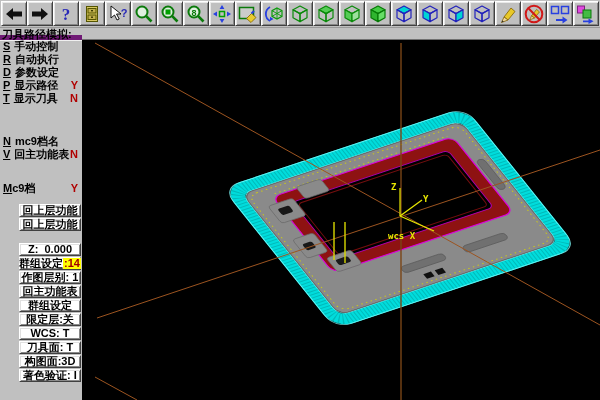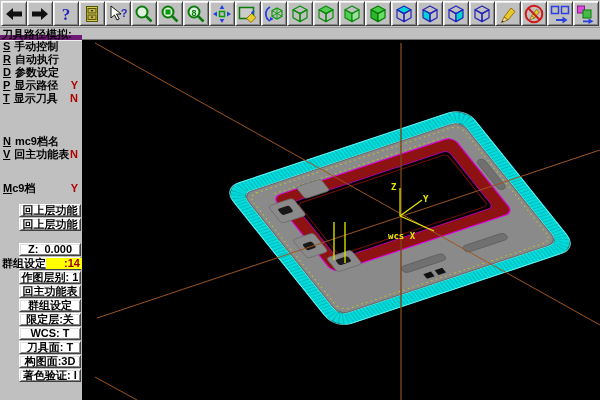--- a/index.html
+++ b/index.html
@@ -26,21 +26,21 @@
   .menu-item{height:13px;line-height:13px;display:flex;align-items:center;padding:0 4px 0 3px;white-space:nowrap;cursor:default}
   .mi-key{text-decoration:underline;margin-right:4px}
   .mi-tight .mi-key{margin-right:0}
   .mi-val{margin-left:auto;color:#b00000}
   .gap1{height:30px}.gap2{height:21px}.gap3{height:9px}.gap4{height:11px}
   .nav-btn,.status-btn{height:13px;line-height:11px;margin:0 1px 1px 19px;text-align:center;background:#ffffff;
      border:1px solid;border-color:#ffffff #404040 #404040 #ffffff;
      box-shadow:inset 1px 1px 0 #e0e0e0, inset -1px -1px 0 #8a8a8a;
      font-size:11px;font-weight:bold;display:flex;align-items:center;justify-content:center;white-space:pre}
   .status-btn span{white-space:pre}
-  .sb-swatch{color:#a00000;padding:0 18px}
+  .sb-swatch{color:#a00000;padding:0 1px}
 
   
   .top-strip{position:absolute;left:82px;top:28px;width:518px;height:12px;background:#c0c0c0;border-bottom:1px solid #707070}
   .viewport{position:absolute;left:82px;top:40px;width:518px;height:360px;background:#000}
 
   .constr line{stroke:var(--construction);stroke-width:1}
   line.constr-v{stroke:#7a4516;stroke-width:1.4}
   .tp-band{fill:none;stroke:var(--toolpath);stroke-width:13}
   .tp-tex{fill:none;stroke:#009898;stroke-width:13;stroke-dasharray:1 2.4;opacity:.5}
   .tp-hi{fill:none;stroke:#80ffff;stroke-width:1;opacity:.8}

